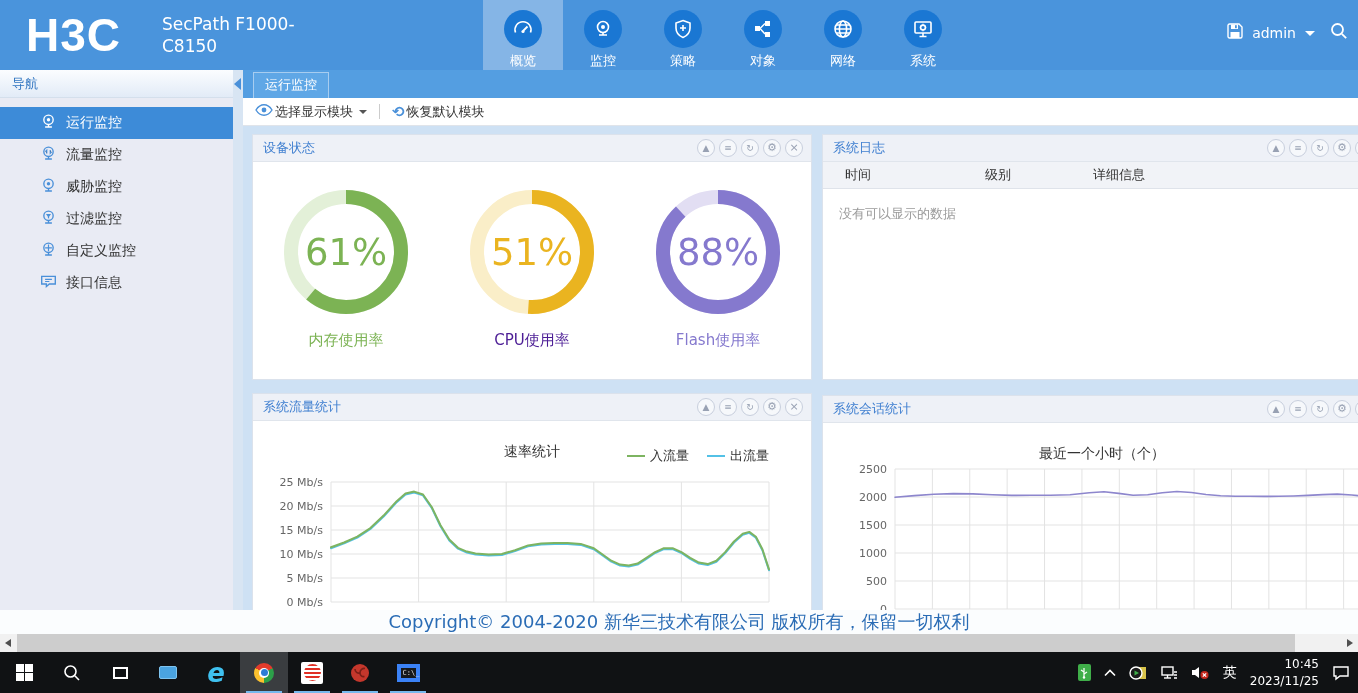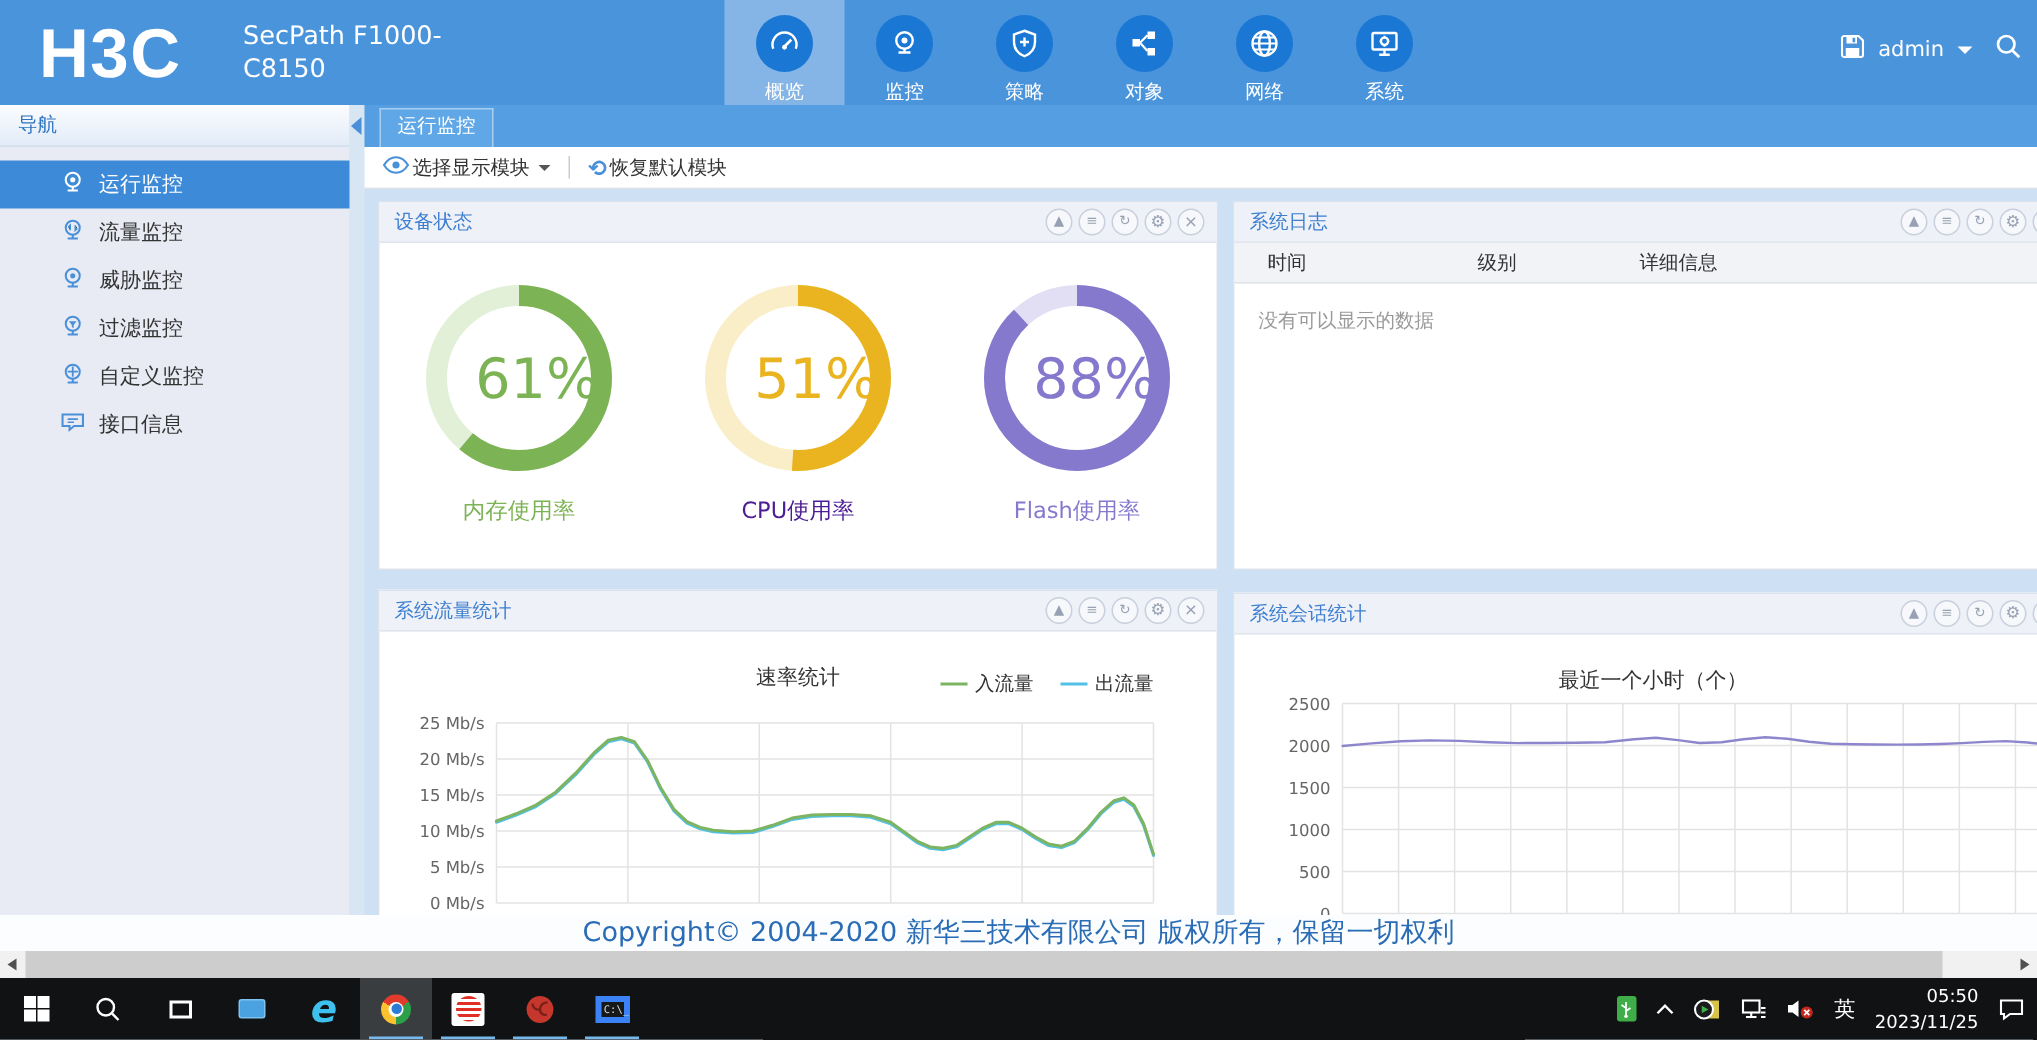--- a/index.html
+++ b/index.html
@@ -67,21 +67,21 @@
 
   #panel-device{left:9px;top:8px;width:560px;height:246px}
   #panel-log{left:579px;top:8px;width:560px;height:246px}
   #panel-traffic{left:9px;top:267px;width:560px;height:230px}
   #panel-session{left:579px;top:269px;width:560px;height:230px}
 
   
   .gauges{display:flex;justify-content:space-around;padding-top:24px}
   .gauge{position:relative;width:150px;text-align:center}
   .gauge .ring{position:relative;width:132px;height:132px;margin:0 auto}
-  .gauge .pct{position:absolute;left:12px;top:0;width:132px;height:132px;display:flex;
+  .gauge .pct{position:absolute;left:0;top:0;width:132px;height:132px;display:flex;
     align-items:center;justify-content:center;font-size:37px}
   .gauge .glabel{margin-top:13px;font-size:15px}
 
   
   .logtable .thead{display:flex;height:27px;background:#f1f3f7;border-bottom:1px solid #dfe3ea;
     align-items:center;font-size:13px;color:#333}
   .logtable .th{padding-left:22px}
   .log-empty{padding:16px 0 0 16px;font-size:13px;color:#9a9a9a}
 
   
@@ -544,21 +544,21 @@
           <line x1="4" y1="13" x2="11" y2="13" stroke="#fff" stroke-width="1.4"></line>
           <path d="M14 7h3M14 10h3M14 13h3" stroke="#fff" stroke-width="1.3"></path>
         </svg>
       <svg width="19" height="15" viewBox="0 0 19 15">
           <polygon points="1,5 4,5 8,2 8,13 4,10 1,10" fill="#fff"></polygon>
           <circle cx="13.5" cy="10" r="4" fill="#c5271c"></circle>
           <path d="M11.8 8.3l3.4 3.4M15.2 8.3l-3.4 3.4" stroke="#fff" stroke-width="1.2"></path>
         </svg>
       <span class="ime">英</span>
       <div class="clock">
-        <div>05:50</div>
+        <div>10:45</div>
         <div>2023/11/25</div>
       </div>
       <svg width="18" height="16" viewBox="0 0 18 16">
           <path d="M2 2h14v9H8l-4 3v-3H2z" fill="none" stroke="#fff" stroke-width="1.4"></path>
         </svg>
     </div>
   </div>
 
 </div>
 

